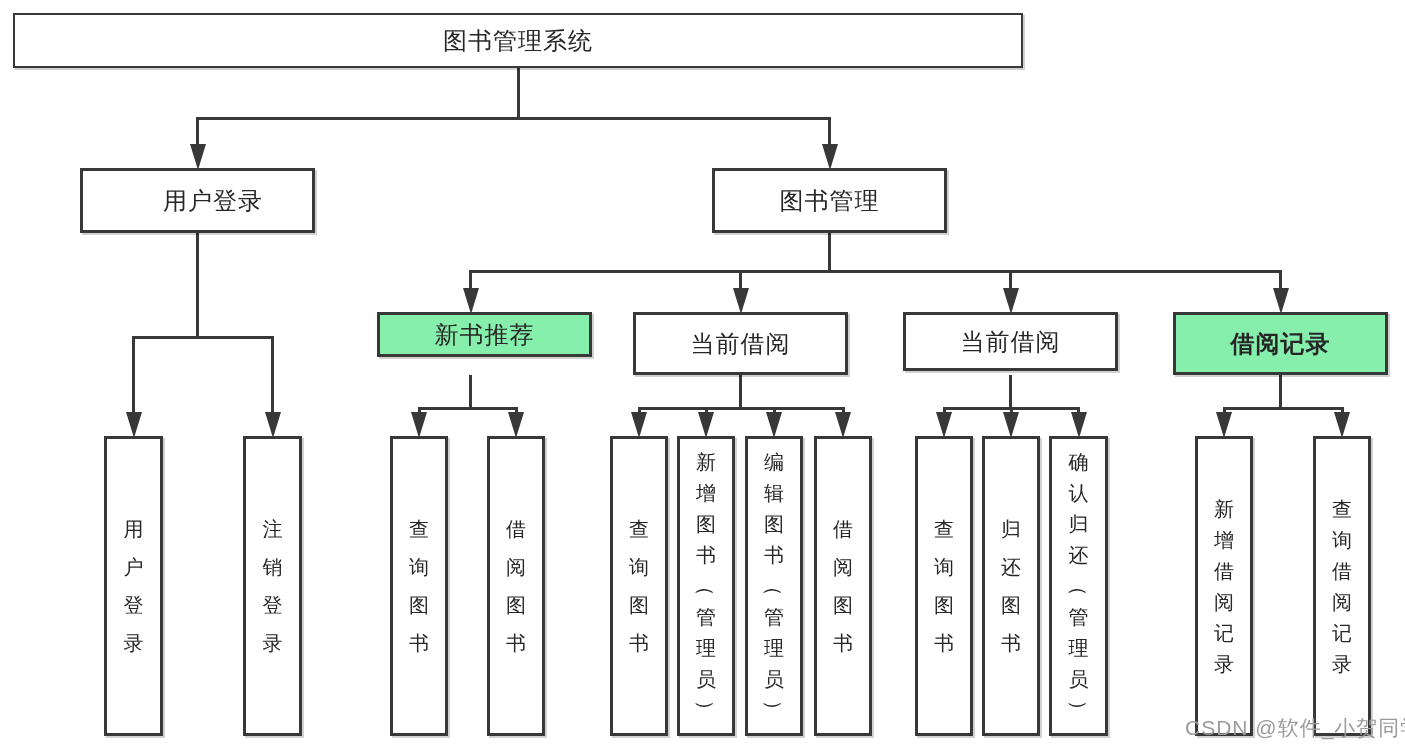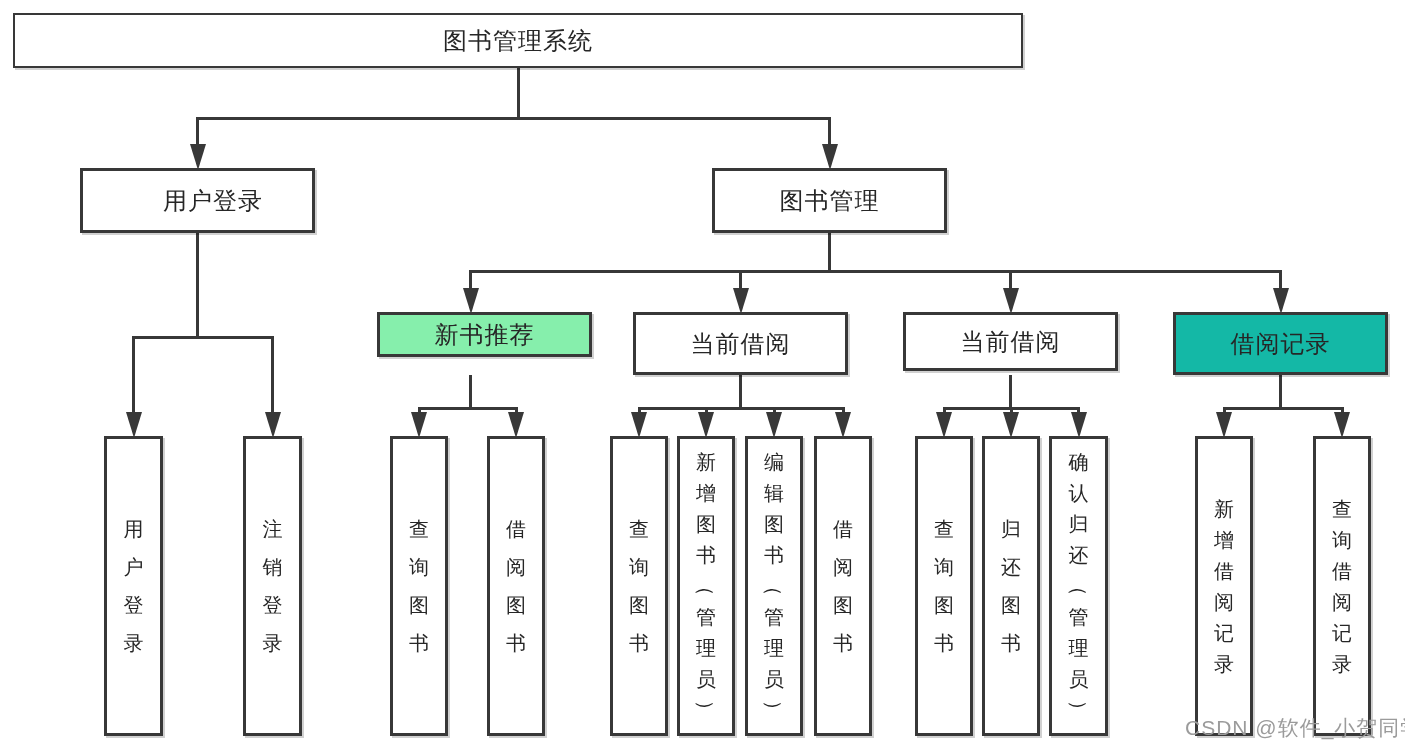--- a/index.html
+++ b/index.html
@@ -149,21 +149,21 @@
       </div>
       <div class="node" style="left: 377px; top: 312px; width: 215px; height: 45px; border-color: rgb(56, 56, 56); background: #86efac; color: rgb(38, 38, 38);">
         <span class="label">新书推荐</span>
       </div>
       <div class="node" style="left: 633px; top: 312px; width: 215px; height: 63px; border-color: rgb(56, 56, 56); background: rgb(255, 255, 255); color: rgb(38, 38, 38);">
         <span class="label">当前借阅</span>
       </div>
       <div class="node" style="left: 903px; top: 312px; width: 215px; height: 59px; border-color: rgb(56, 56, 56); background: rgb(255, 255, 255); color: rgb(38, 38, 38);">
         <span class="label">当前借阅</span>
       </div>
-      <div class="node" style="left: 1173px; top: 312px; width: 215px; height: 63px; border-color: rgb(56, 56, 56); background: #14b8a6; color: rgb(38, 38, 38);">
+      <div class="node" style="left: 1173px; top: 312px; width: 215px; height: 63px; border-color: rgb(56, 56, 56); background: #86efac; color: rgb(38, 38, 38); font-weight: bold;">
         <span class="label">借阅记录</span>
       </div>
       <div class="node vertical" style="left: 390px; top: 436px; width: 58px; height: 300px; border-color: rgb(56, 56, 56); background: rgb(255, 255, 255); color: rgb(38, 38, 38); row-gap: 18px;">
         <div class="vchar">查</div>
         <div class="vchar">询</div>
         <div class="vchar">图</div>
         <div class="vchar">书</div>
       </div>
       <div class="node vertical" style="left: 487px; top: 436px; width: 58px; height: 300px; border-color: rgb(56, 56, 56); background: rgb(255, 255, 255); color: rgb(38, 38, 38); row-gap: 18px;">
         <div class="vchar">借</div>

